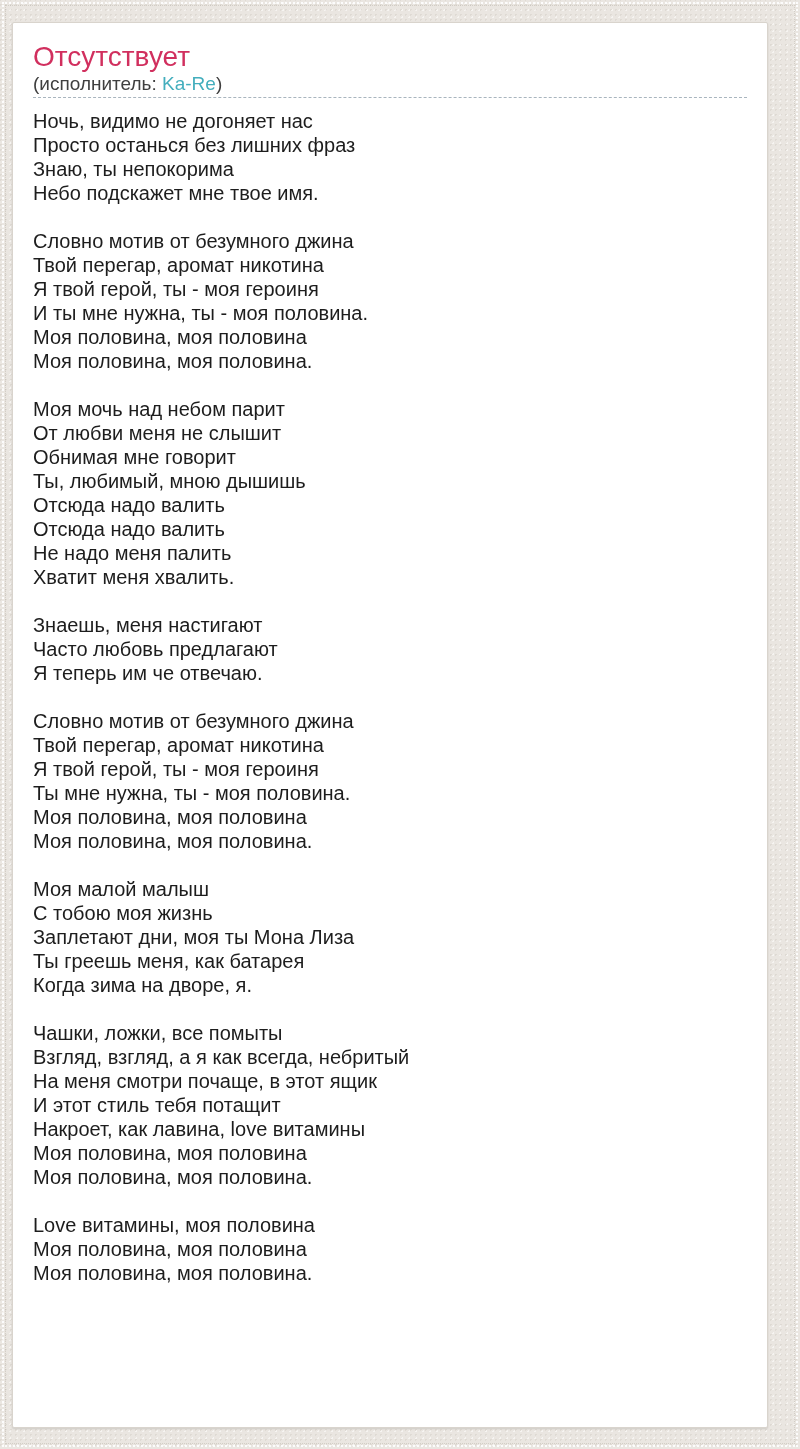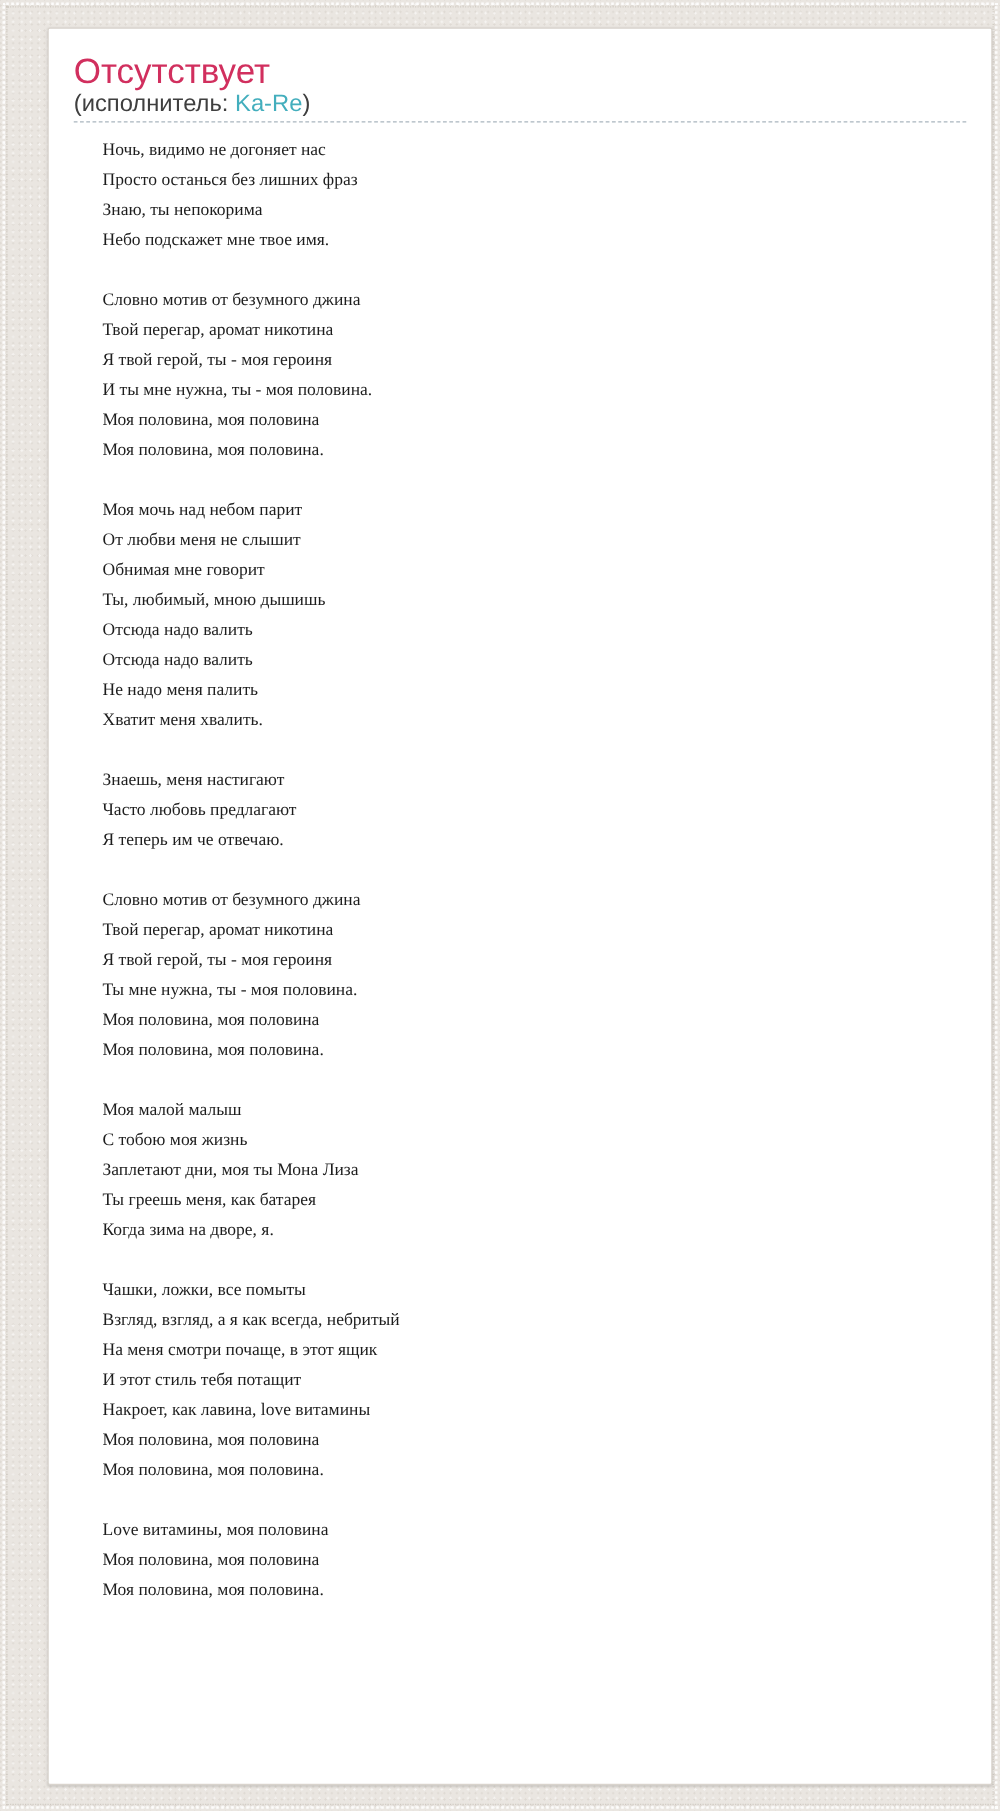--- a/index.html
+++ b/index.html
@@ -29,21 +29,21 @@
   .page-frame {
     position: absolute;
     inset: 2px;
     border: 2px dotted rgba(255,255,255,0.9);
     outline: 1px dotted rgba(170,162,150,0.35);
     outline-offset: -4px;
     pointer-events: none;
   }
   .card {
     position: absolute;
-    left: 38px;
+    left: 12px;
     top: 22px;
     width: 756px;
     height: 1406px;
     background: var(--card-bg);
     border: 1px solid #d9d4cd;
     border-radius: 2px;
     box-shadow: 0 1px 2px rgba(0,0,0,0.12);
     padding: 16px 20px 20px 20px;
     overflow: hidden;
   }
@@ -65,25 +65,24 @@
     line-height: 21px;
     color: var(--subtitle-text);
   }
   .artist-link {
     color: var(--artist-link);
     text-decoration: none;
     cursor: pointer;
   }
   .lyrics {
     margin-top: 11px;
-    font-family: Liberation Serif, serif;
-    font-size: 14px;
+    font-family: Liberation Sans, sans-serif;
+    font-size: 20px;
     line-height: 24px;
     color: var(--text);
-    margin-left: 23px;
   }
   .lyrics p { margin: 0 0 24px 0; }
   .lyrics p:last-child { margin-bottom: 0; }
 </style>
 </head>
 <body>
 
 <div class="page-frame"></div>
 
 <div class="card">

